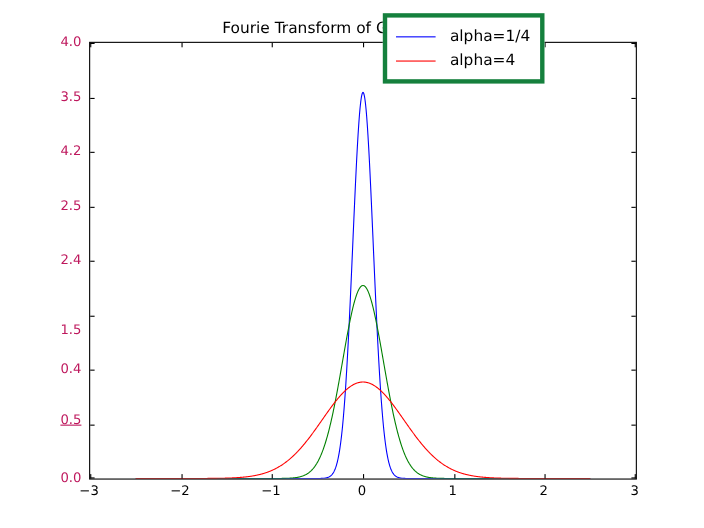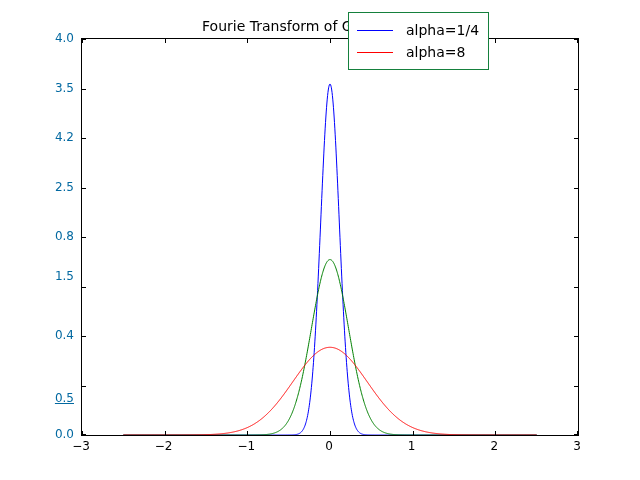--- a/index.html
+++ b/index.html
@@ -46,21 +46,21 @@
     top: 0;
     width: 496px;
     height: 396px;
     display: block;
   }
   .ytick-label {
     position: absolute;
     right: 0;
     text-align: right;
     font-size: 12px;
-    color: #0369a1;
+    color: #be185d;
     line-height: 12px;
     white-space: nowrap;
   }
   #ytick-labels {
     position: absolute;
     left: 30px;
     top: 38px;
     width: 44px;
     height: 396px;
   }
@@ -100,21 +100,21 @@
     background: #000000;
   }
   .tick-mark-x.top {
     bottom: auto;
     top: 0;
   }
   #legend {
     position: absolute;
     left: 348px;
     top: 12px;
-    border: 1px solid #15803d;
+    border: 4px solid #15803d;
     background: #ffffff;
     padding: 6px 9px 6px 8px;
     box-sizing: border-box;
   }
   .legend-row {
     display: flex;
     align-items: center;
     height: 22px;
   }
   .legend-swatch {
@@ -134,24 +134,24 @@
 </style>
 </head>
 <body>
 
 <div id="figure">
 
   <div id="chart-title">Fourie Transform of Gauss Functions</div>
 
   <div id="ytick-labels">
       <div class="ytick-label" style="top: 390px;">0.0</div>
-      <div class="ytick-label" style="top: 354px; text-decoration: underline;">0.5</div>
+      <div class="ytick-label" style="top: 337px; text-decoration: underline;">0.5</div>
       <div class="ytick-label" style="top: 291px;">0.4</div>
-      <div class="ytick-label" style="top: 232px;">1.5</div>
-      <div class="ytick-label" style="top: 192px;">0.8</div>
+      <div class="ytick-label" style="top: 256px;">1.5</div>
+      <div class="ytick-label" style="top: 192px;">2.4</div>
       <div class="ytick-label" style="top: 142.5px;">2.5</div>
       <div class="ytick-label" style="top: 93px;">4.2</div>
       <div class="ytick-label" style="top: 43.5px;">3.5</div>
       <div class="ytick-label" style="top: -6px;">4.0</div>
     </div>
 
   <div id="axes">
     <svg id="plot-svg" viewBox="0 0 496 396" preserveAspectRatio="none">
         <path d="M41.33 396.00L41.68 396.00L42.02 396.00L42.37 396.00L42.71 396.00L43.06 396.00L43.40 396.00L43.74 396.00L44.09 396.00L44.43 396.00L44.78 396.00L45.12 396.00L45.47 396.00L45.81 396.00L46.16 396.00L46.50 396.00L46.84 396.00L47.19 396.00L47.53 396.00L47.88 396.00L48.22 396.00L48.57 396.00L48.91 396.00L49.26 396.00L49.60 396.00L49.94 396.00L50.29 396.00L50.63 396.00L50.98 396.00L51.32 396.00L51.67 396.00L52.01 396.00L52.36 396.00L52.70 396.00L53.04 396.00L53.39 396.00L53.73 396.00L54.08 396.00L54.42 396.00L54.77 396.00L55.11 396.00L55.46 396.00L55.80 396.00L56.14 396.00L56.49 396.00L56.83 396.00L57.18 396.00L57.52 396.00L57.87 396.00L58.21 396.00L58.56 396.00L58.90 396.00L59.24 396.00L59.59 396.00L59.93 396.00L60.28 396.00L60.62 396.00L60.97 396.00L61.31 396.00L61.66 396.00L62.00 396.00L62.34 396.00L62.69 396.00L63.03 396.00L63.38 396.00L63.72 396.00L64.07 396.00L64.41 396.00L64.76 396.00L65.10 396.00L65.44 396.00L65.79 396.00L66.13 396.00L66.48 396.00L66.82 396.00L67.17 396.00L67.51 396.00L67.86 396.00L68.20 396.00L68.54 396.00L68.89 396.00L69.23 396.00L69.58 396.00L69.92 396.00L70.27 396.00L70.61 396.00L70.96 396.00L71.30 396.00L71.64 396.00L71.99 396.00L72.33 396.00L72.68 396.00L73.02 396.00L73.37 396.00L73.71 396.00L74.06 396.00L74.40 396.00L74.74 396.00L75.09 396.00L75.43 396.00L75.78 396.00L76.12 396.00L76.47 396.00L76.81 396.00L77.16 396.00L77.50 396.00L77.84 396.00L78.19 396.00L78.53 396.00L78.88 396.00L79.22 396.00L79.57 396.00L79.91 396.00L80.26 396.00L80.60 396.00L80.94 396.00L81.29 396.00L81.63 396.00L81.98 396.00L82.32 396.00L82.67 396.00L83.01 396.00L83.36 396.00L83.70 396.00L84.04 396.00L84.39 396.00L84.73 396.00L85.08 396.00L85.42 396.00L85.77 396.00L86.11 396.00L86.46 396.00L86.80 396.00L87.14 396.00L87.49 396.00L87.83 396.00L88.18 396.00L88.52 396.00L88.87 396.00L89.21 396.00L89.56 396.00L89.90 396.00L90.24 396.00L90.59 396.00L90.93 396.00L91.28 396.00L91.62 396.00L91.97 396.00L92.31 396.00L92.66 396.00L93.00 396.00L93.34 396.00L93.69 396.00L94.03 396.00L94.38 396.00L94.72 396.00L95.07 396.00L95.41 396.00L95.76 396.00L96.10 396.00L96.44 396.00L96.79 396.00L97.13 396.00L97.48 396.00L97.82 396.00L98.17 396.00L98.51 396.00L98.86 396.00L99.20 396.00L99.54 396.00L99.89 396.00L100.23 396.00L100.58 396.00L100.92 396.00L101.27 396.00L101.61 396.00L101.96 396.00L102.30 396.00L102.64 396.00L102.99 396.00L103.33 396.00L103.68 396.00L104.02 396.00L104.37 396.00L104.71 396.00L105.06 396.00L105.40 396.00L105.74 396.00L106.09 396.00L106.43 396.00L106.78 396.00L107.12 396.00L107.47 396.00L107.81 396.00L108.16 396.00L108.50 396.00L108.84 396.00L109.19 396.00L109.53 396.00L109.88 396.00L110.22 396.00L110.57 396.00L110.91 396.00L111.26 396.00L111.60 396.00L111.94 396.00L112.29 396.00L112.63 396.00L112.98 396.00L113.32 396.00L113.67 396.00L114.01 396.00L114.36 396.00L114.70 396.00L115.04 396.00L115.39 396.00L115.73 396.00L116.08 396.00L116.42 396.00L116.77 396.00L117.11 396.00L117.46 396.00L117.80 396.00L118.14 396.00L118.49 396.00L118.83 396.00L119.18 396.00L119.52 396.00L119.87 396.00L120.21 396.00L120.56 396.00L120.90 396.00L121.24 396.00L121.59 396.00L121.93 396.00L122.28 396.00L122.62 396.00L122.97 396.00L123.31 396.00L123.66 396.00L124.00 396.00L124.34 396.00L124.69 396.00L125.03 396.00L125.38 396.00L125.72 396.00L126.07 396.00L126.41 396.00L126.76 396.00L127.10 396.00L127.44 396.00L127.79 396.00L128.13 396.00L128.48 396.00L128.82 396.00L129.17 396.00L129.51 396.00L129.86 396.00L130.20 396.00L130.54 396.00L130.89 396.00L131.23 396.00L131.58 396.00L131.92 396.00L132.27 396.00L132.61 396.00L132.96 396.00L133.30 396.00L133.64 396.00L133.99 396.00L134.33 396.00L134.68 396.00L135.02 396.00L135.37 396.00L135.71 396.00L136.06 396.00L136.40 396.00L136.74 396.00L137.09 396.00L137.43 396.00L137.78 396.00L138.12 396.00L138.47 396.00L138.81 396.00L139.16 396.00L139.50 396.00L139.84 396.00L140.19 396.00L140.53 396.00L140.88 396.00L141.22 396.00L141.57 396.00L141.91 396.00L142.26 396.00L142.60 396.00L142.94 396.00L143.29 396.00L143.63 396.00L143.98 396.00L144.32 396.00L144.67 396.00L145.01 396.00L145.36 396.00L145.70 396.00L146.04 396.00L146.39 396.00L146.73 396.00L147.08 396.00L147.42 396.00L147.77 396.00L148.11 396.00L148.46 396.00L148.80 396.00L149.14 396.00L149.49 396.00L149.83 396.00L150.18 396.00L150.52 396.00L150.87 396.00L151.21 396.00L151.56 396.00L151.90 396.00L152.24 396.00L152.59 396.00L152.93 396.00L153.28 396.00L153.62 396.00L153.97 396.00L154.31 396.00L154.66 396.00L155.00 396.00L155.34 396.00L155.69 396.00L156.03 396.00L156.38 396.00L156.72 396.00L157.07 396.00L157.41 396.00L157.76 396.00L158.10 396.00L158.44 396.00L158.79 396.00L159.13 396.00L159.48 396.00L159.82 396.00L160.17 396.00L160.51 396.00L160.86 396.00L161.20 396.00L161.54 396.00L161.89 396.00L162.23 396.00L162.58 396.00L162.92 396.00L163.27 396.00L163.61 396.00L163.96 396.00L164.30 396.00L164.64 396.00L164.99 396.00L165.33 396.00L165.68 396.00L166.02 396.00L166.37 396.00L166.71 396.00L167.06 396.00L167.40 396.00L167.74 396.00L168.09 396.00L168.43 396.00L168.78 396.00L169.12 396.00L169.47 396.00L169.81 396.00L170.16 396.00L170.50 396.00L170.84 396.00L171.19 396.00L171.53 396.00L171.88 396.00L172.22 396.00L172.57 396.00L172.91 396.00L173.26 396.00L173.60 396.00L173.94 396.00L174.29 396.00L174.63 396.00L174.98 396.00L175.32 396.00L175.67 396.00L176.01 396.00L176.36 396.00L176.70 396.00L177.04 396.00L177.39 396.00L177.73 396.00L178.08 396.00L178.42 396.00L178.77 396.00L179.11 396.00L179.46 396.00L179.80 396.00L180.14 396.00L180.49 396.00L180.83 396.00L181.18 396.00L181.52 396.00L181.87 396.00L182.21 396.00L182.56 396.00L182.90 396.00L183.24 396.00L183.59 396.00L183.93 396.00L184.28 396.00L184.62 396.00L184.97 396.00L185.31 396.00L185.66 396.00L186.00 396.00L186.34 396.00L186.69 396.00L187.03 396.00L187.38 396.00L187.72 396.00L188.07 396.00L188.41 396.00L188.76 396.00L189.10 396.00L189.44 396.00L189.79 396.00L190.13 396.00L190.48 396.00L190.82 396.00L191.17 396.00L191.51 396.00L191.86 396.00L192.20 396.00L192.54 396.00L192.89 396.00L193.23 396.00L193.58 396.00L193.92 396.00L194.27 396.00L194.61 396.00L194.96 396.00L195.30 396.00L195.64 396.00L195.99 396.00L196.33 396.00L196.68 396.00L197.02 396.00L197.37 396.00L197.71 396.00L198.06 396.00L198.40 396.00L198.74 396.00L199.09 396.00L199.43 396.00L199.78 396.00L200.12 396.00L200.47 396.00L200.81 396.00L201.16 396.00L201.50 396.00L201.84 396.00L202.19 396.00L202.53 396.00L202.88 396.00L203.22 396.00L203.57 396.00L203.91 396.00L204.26 395.99L204.60 395.99L204.94 395.99L205.29 395.99L205.63 395.99L205.98 395.99L206.32 395.98L206.67 395.98L207.01 395.98L207.36 395.97L207.70 395.97L208.04 395.97L208.39 395.96L208.73 395.95L209.08 395.94L209.42 395.94L209.77 395.92L210.11 395.91L210.46 395.90L210.80 395.88L211.14 395.86L211.49 395.84L211.83 395.82L212.18 395.79L212.52 395.76L212.87 395.72L213.21 395.68L213.56 395.63L213.90 395.58L214.24 395.51L214.59 395.44L214.93 395.37L215.28 395.28L215.62 395.18L215.97 395.07L216.31 394.94L216.66 394.80L217.00 394.64L217.34 394.46L217.69 394.26L218.03 394.04L218.38 393.79L218.72 393.52L219.07 393.21L219.41 392.88L219.76 392.50L220.10 392.09L220.44 391.63L220.79 391.13L221.13 390.58L221.48 389.97L221.82 389.30L222.17 388.57L222.51 387.77L222.86 386.90L223.20 385.95L223.54 384.91L223.89 383.79L224.23 382.57L224.58 381.25L224.92 379.82L225.27 378.27L225.61 376.61L225.96 374.81L226.30 372.89L226.64 370.82L226.99 368.61L227.33 366.24L227.68 363.71L228.02 361.01L228.37 358.14L228.71 355.09L229.06 351.86L229.40 348.44L229.74 344.82L230.09 341.00L230.43 336.98L230.78 332.74L231.12 328.30L231.47 323.65L231.81 318.78L232.16 313.70L232.50 308.40L232.84 302.89L233.19 297.17L233.53 291.24L233.88 285.11L234.22 278.78L234.57 272.26L234.91 265.55L235.26 258.67L235.60 251.63L235.94 244.43L236.29 237.09L236.63 229.62L236.98 222.04L237.32 214.37L237.67 206.61L238.01 198.79L238.36 190.94L238.70 183.06L239.04 175.18L239.39 167.33L239.73 159.52L240.08 151.78L240.42 144.13L240.77 136.59L241.11 129.20L241.46 121.97L241.80 114.93L242.14 108.11L242.49 101.52L242.83 95.20L243.18 89.16L243.52 83.43L243.87 78.03L244.21 72.98L244.56 68.29L244.90 64.00L245.24 60.11L245.59 56.64L245.93 53.60L246.28 51.01L246.62 48.87L246.97 47.20L247.31 46.01L247.66 45.29L248.00 45.05L248.34 45.29L248.69 46.01L249.03 47.20L249.38 48.87L249.72 51.01L250.07 53.60L250.41 56.64L250.76 60.11L251.10 64.00L251.44 68.29L251.79 72.98L252.13 78.03L252.48 83.43L252.82 89.16L253.17 95.20L253.51 101.52L253.86 108.11L254.20 114.93L254.54 121.97L254.89 129.20L255.23 136.59L255.58 144.13L255.92 151.78L256.27 159.52L256.61 167.33L256.96 175.18L257.30 183.06L257.64 190.94L257.99 198.79L258.33 206.61L258.68 214.37L259.02 222.04L259.37 229.62L259.71 237.09L260.06 244.43L260.40 251.63L260.74 258.67L261.09 265.55L261.43 272.26L261.78 278.78L262.12 285.11L262.47 291.24L262.81 297.17L263.16 302.89L263.50 308.40L263.84 313.70L264.19 318.78L264.53 323.65L264.88 328.30L265.22 332.74L265.57 336.98L265.91 341.00L266.26 344.82L266.60 348.44L266.94 351.86L267.29 355.09L267.63 358.14L267.98 361.01L268.32 363.71L268.67 366.24L269.01 368.61L269.36 370.82L269.70 372.89L270.04 374.81L270.39 376.61L270.73 378.27L271.08 379.82L271.42 381.25L271.77 382.57L272.11 383.79L272.46 384.91L272.80 385.95L273.14 386.90L273.49 387.77L273.83 388.57L274.18 389.30L274.52 389.97L274.87 390.58L275.21 391.13L275.56 391.63L275.90 392.09L276.24 392.50L276.59 392.88L276.93 393.21L277.28 393.52L277.62 393.79L277.97 394.04L278.31 394.26L278.66 394.46L279.00 394.64L279.34 394.80L279.69 394.94L280.03 395.07L280.38 395.18L280.72 395.28L281.07 395.37L281.41 395.44L281.76 395.51L282.10 395.58L282.44 395.63L282.79 395.68L283.13 395.72L283.48 395.76L283.82 395.79L284.17 395.82L284.51 395.84L284.86 395.86L285.20 395.88L285.54 395.90L285.89 395.91L286.23 395.92L286.58 395.94L286.92 395.94L287.27 395.95L287.61 395.96L287.96 395.97L288.30 395.97L288.64 395.97L288.99 395.98L289.33 395.98L289.68 395.98L290.02 395.99L290.37 395.99L290.71 395.99L291.06 395.99L291.40 395.99L291.74 395.99L292.09 396.00L292.43 396.00L292.78 396.00L293.12 396.00L293.47 396.00L293.81 396.00L294.16 396.00L294.50 396.00L294.84 396.00L295.19 396.00L295.53 396.00L295.88 396.00L296.22 396.00L296.57 396.00L296.91 396.00L297.26 396.00L297.60 396.00L297.94 396.00L298.29 396.00L298.63 396.00L298.98 396.00L299.32 396.00L299.67 396.00L300.01 396.00L300.36 396.00L300.70 396.00L301.04 396.00L301.39 396.00L301.73 396.00L302.08 396.00L302.42 396.00L302.77 396.00L303.11 396.00L303.46 396.00L303.80 396.00L304.14 396.00L304.49 396.00L304.83 396.00L305.18 396.00L305.52 396.00L305.87 396.00L306.21 396.00L306.56 396.00L306.90 396.00L307.24 396.00L307.59 396.00L307.93 396.00L308.28 396.00L308.62 396.00L308.97 396.00L309.31 396.00L309.66 396.00L310.00 396.00L310.34 396.00L310.69 396.00L311.03 396.00L311.38 396.00L311.72 396.00L312.07 396.00L312.41 396.00L312.76 396.00L313.10 396.00L313.44 396.00L313.79 396.00L314.13 396.00L314.48 396.00L314.82 396.00L315.17 396.00L315.51 396.00L315.86 396.00L316.20 396.00L316.54 396.00L316.89 396.00L317.23 396.00L317.58 396.00L317.92 396.00L318.27 396.00L318.61 396.00L318.96 396.00L319.30 396.00L319.64 396.00L319.99 396.00L320.33 396.00L320.68 396.00L321.02 396.00L321.37 396.00L321.71 396.00L322.06 396.00L322.40 396.00L322.74 396.00L323.09 396.00L323.43 396.00L323.78 396.00L324.12 396.00L324.47 396.00L324.81 396.00L325.16 396.00L325.50 396.00L325.84 396.00L326.19 396.00L326.53 396.00L326.88 396.00L327.22 396.00L327.57 396.00L327.91 396.00L328.26 396.00L328.60 396.00L328.94 396.00L329.29 396.00L329.63 396.00L329.98 396.00L330.32 396.00L330.67 396.00L331.01 396.00L331.36 396.00L331.70 396.00L332.04 396.00L332.39 396.00L332.73 396.00L333.08 396.00L333.42 396.00L333.77 396.00L334.11 396.00L334.46 396.00L334.80 396.00L335.14 396.00L335.49 396.00L335.83 396.00L336.18 396.00L336.52 396.00L336.87 396.00L337.21 396.00L337.56 396.00L337.90 396.00L338.24 396.00L338.59 396.00L338.93 396.00L339.28 396.00L339.62 396.00L339.97 396.00L340.31 396.00L340.66 396.00L341.00 396.00L341.34 396.00L341.69 396.00L342.03 396.00L342.38 396.00L342.72 396.00L343.07 396.00L343.41 396.00L343.76 396.00L344.10 396.00L344.44 396.00L344.79 396.00L345.13 396.00L345.48 396.00L345.82 396.00L346.17 396.00L346.51 396.00L346.86 396.00L347.20 396.00L347.54 396.00L347.89 396.00L348.23 396.00L348.58 396.00L348.92 396.00L349.27 396.00L349.61 396.00L349.96 396.00L350.30 396.00L350.64 396.00L350.99 396.00L351.33 396.00L351.68 396.00L352.02 396.00L352.37 396.00L352.71 396.00L353.06 396.00L353.40 396.00L353.74 396.00L354.09 396.00L354.43 396.00L354.78 396.00L355.12 396.00L355.47 396.00L355.81 396.00L356.16 396.00L356.50 396.00L356.84 396.00L357.19 396.00L357.53 396.00L357.88 396.00L358.22 396.00L358.57 396.00L358.91 396.00L359.26 396.00L359.60 396.00L359.94 396.00L360.29 396.00L360.63 396.00L360.98 396.00L361.32 396.00L361.67 396.00L362.01 396.00L362.36 396.00L362.70 396.00L363.04 396.00L363.39 396.00L363.73 396.00L364.08 396.00L364.42 396.00L364.77 396.00L365.11 396.00L365.46 396.00L365.80 396.00L366.14 396.00L366.49 396.00L366.83 396.00L367.18 396.00L367.52 396.00L367.87 396.00L368.21 396.00L368.56 396.00L368.90 396.00L369.24 396.00L369.59 396.00L369.93 396.00L370.28 396.00L370.62 396.00L370.97 396.00L371.31 396.00L371.66 396.00L372.00 396.00L372.34 396.00L372.69 396.00L373.03 396.00L373.38 396.00L373.72 396.00L374.07 396.00L374.41 396.00L374.76 396.00L375.10 396.00L375.44 396.00L375.79 396.00L376.13 396.00L376.48 396.00L376.82 396.00L377.17 396.00L377.51 396.00L377.86 396.00L378.20 396.00L378.54 396.00L378.89 396.00L379.23 396.00L379.58 396.00L379.92 396.00L380.27 396.00L380.61 396.00L380.96 396.00L381.30 396.00L381.64 396.00L381.99 396.00L382.33 396.00L382.68 396.00L383.02 396.00L383.37 396.00L383.71 396.00L384.06 396.00L384.40 396.00L384.74 396.00L385.09 396.00L385.43 396.00L385.78 396.00L386.12 396.00L386.47 396.00L386.81 396.00L387.16 396.00L387.50 396.00L387.84 396.00L388.19 396.00L388.53 396.00L388.88 396.00L389.22 396.00L389.57 396.00L389.91 396.00L390.26 396.00L390.60 396.00L390.94 396.00L391.29 396.00L391.63 396.00L391.98 396.00L392.32 396.00L392.67 396.00L393.01 396.00L393.36 396.00L393.70 396.00L394.04 396.00L394.39 396.00L394.73 396.00L395.08 396.00L395.42 396.00L395.77 396.00L396.11 396.00L396.46 396.00L396.80 396.00L397.14 396.00L397.49 396.00L397.83 396.00L398.18 396.00L398.52 396.00L398.87 396.00L399.21 396.00L399.56 396.00L399.90 396.00L400.24 396.00L400.59 396.00L400.93 396.00L401.28 396.00L401.62 396.00L401.97 396.00L402.31 396.00L402.66 396.00L403.00 396.00L403.34 396.00L403.69 396.00L404.03 396.00L404.38 396.00L404.72 396.00L405.07 396.00L405.41 396.00L405.76 396.00L406.10 396.00L406.44 396.00L406.79 396.00L407.13 396.00L407.48 396.00L407.82 396.00L408.17 396.00L408.51 396.00L408.86 396.00L409.20 396.00L409.54 396.00L409.89 396.00L410.23 396.00L410.58 396.00L410.92 396.00L411.27 396.00L411.61 396.00L411.96 396.00L412.30 396.00L412.64 396.00L412.99 396.00L413.33 396.00L413.68 396.00L414.02 396.00L414.37 396.00L414.71 396.00L415.06 396.00L415.40 396.00L415.74 396.00L416.09 396.00L416.43 396.00L416.78 396.00L417.12 396.00L417.47 396.00L417.81 396.00L418.16 396.00L418.50 396.00L418.84 396.00L419.19 396.00L419.53 396.00L419.88 396.00L420.22 396.00L420.57 396.00L420.91 396.00L421.26 396.00L421.60 396.00L421.94 396.00L422.29 396.00L422.63 396.00L422.98 396.00L423.32 396.00L423.67 396.00L424.01 396.00L424.36 396.00L424.70 396.00L425.04 396.00L425.39 396.00L425.73 396.00L426.08 396.00L426.42 396.00L426.77 396.00L427.11 396.00L427.46 396.00L427.80 396.00L428.14 396.00L428.49 396.00L428.83 396.00L429.18 396.00L429.52 396.00L429.87 396.00L430.21 396.00L430.56 396.00L430.90 396.00L431.24 396.00L431.59 396.00L431.93 396.00L432.28 396.00L432.62 396.00L432.97 396.00L433.31 396.00L433.66 396.00L434.00 396.00L434.34 396.00L434.69 396.00L435.03 396.00L435.38 396.00L435.72 396.00L436.07 396.00L436.41 396.00L436.76 396.00L437.10 396.00L437.44 396.00L437.79 396.00L438.13 396.00L438.48 396.00L438.82 396.00L439.17 396.00L439.51 396.00L439.86 396.00L440.20 396.00L440.54 396.00L440.89 396.00L441.23 396.00L441.58 396.00L441.92 396.00L442.27 396.00L442.61 396.00L442.96 396.00L443.30 396.00L443.64 396.00L443.99 396.00L444.33 396.00L444.68 396.00L445.02 396.00L445.37 396.00L445.71 396.00L446.06 396.00L446.40 396.00L446.74 396.00L447.09 396.00L447.43 396.00L447.78 396.00L448.12 396.00L448.47 396.00L448.81 396.00L449.16 396.00L449.50 396.00L449.84 396.00L450.19 396.00L450.53 396.00L450.88 396.00L451.22 396.00L451.57 396.00L451.91 396.00L452.26 396.00L452.60 396.00L452.94 396.00L453.29 396.00L453.63 396.00L453.98 396.00L454.32 396.00L454.67 396.00" fill="none" stroke="#0000FF" stroke-width="1"></path>
         <path d="M41.33 396.00L41.68 396.00L42.02 396.00L42.37 396.00L42.71 396.00L43.06 396.00L43.40 396.00L43.74 396.00L44.09 396.00L44.43 396.00L44.78 396.00L45.12 396.00L45.47 396.00L45.81 396.00L46.16 396.00L46.50 396.00L46.84 396.00L47.19 396.00L47.53 396.00L47.88 396.00L48.22 396.00L48.57 396.00L48.91 396.00L49.26 396.00L49.60 396.00L49.94 396.00L50.29 396.00L50.63 396.00L50.98 396.00L51.32 396.00L51.67 396.00L52.01 396.00L52.36 396.00L52.70 396.00L53.04 396.00L53.39 396.00L53.73 396.00L54.08 396.00L54.42 396.00L54.77 396.00L55.11 396.00L55.46 396.00L55.80 396.00L56.14 396.00L56.49 396.00L56.83 396.00L57.18 396.00L57.52 396.00L57.87 396.00L58.21 396.00L58.56 396.00L58.90 396.00L59.24 396.00L59.59 396.00L59.93 396.00L60.28 396.00L60.62 396.00L60.97 396.00L61.31 396.00L61.66 396.00L62.00 396.00L62.34 396.00L62.69 396.00L63.03 396.00L63.38 396.00L63.72 396.00L64.07 396.00L64.41 396.00L64.76 396.00L65.10 396.00L65.44 396.00L65.79 396.00L66.13 396.00L66.48 396.00L66.82 396.00L67.17 396.00L67.51 396.00L67.86 396.00L68.20 396.00L68.54 396.00L68.89 396.00L69.23 396.00L69.58 396.00L69.92 396.00L70.27 396.00L70.61 396.00L70.96 396.00L71.30 396.00L71.64 396.00L71.99 396.00L72.33 396.00L72.68 396.00L73.02 396.00L73.37 396.00L73.71 396.00L74.06 396.00L74.40 396.00L74.74 396.00L75.09 396.00L75.43 396.00L75.78 396.00L76.12 396.00L76.47 396.00L76.81 396.00L77.16 396.00L77.50 396.00L77.84 396.00L78.19 396.00L78.53 396.00L78.88 396.00L79.22 396.00L79.57 396.00L79.91 396.00L80.26 396.00L80.60 396.00L80.94 396.00L81.29 396.00L81.63 396.00L81.98 396.00L82.32 396.00L82.67 396.00L83.01 396.00L83.36 396.00L83.70 396.00L84.04 396.00L84.39 396.00L84.73 396.00L85.08 396.00L85.42 396.00L85.77 396.00L86.11 396.00L86.46 396.00L86.80 396.00L87.14 396.00L87.49 396.00L87.83 396.00L88.18 396.00L88.52 396.00L88.87 396.00L89.21 396.00L89.56 396.00L89.90 396.00L90.24 396.00L90.59 396.00L90.93 396.00L91.28 396.00L91.62 396.00L91.97 396.00L92.31 396.00L92.66 396.00L93.00 396.00L93.34 396.00L93.69 396.00L94.03 396.00L94.38 396.00L94.72 396.00L95.07 396.00L95.41 396.00L95.76 396.00L96.10 396.00L96.44 396.00L96.79 396.00L97.13 396.00L97.48 396.00L97.82 396.00L98.17 396.00L98.51 396.00L98.86 396.00L99.20 396.00L99.54 396.00L99.89 396.00L100.23 396.00L100.58 396.00L100.92 396.00L101.27 396.00L101.61 396.00L101.96 396.00L102.30 396.00L102.64 396.00L102.99 396.00L103.33 396.00L103.68 396.00L104.02 396.00L104.37 396.00L104.71 396.00L105.06 396.00L105.40 396.00L105.74 396.00L106.09 396.00L106.43 396.00L106.78 396.00L107.12 396.00L107.47 396.00L107.81 396.00L108.16 396.00L108.50 396.00L108.84 396.00L109.19 396.00L109.53 396.00L109.88 396.00L110.22 396.00L110.57 396.00L110.91 396.00L111.26 396.00L111.60 396.00L111.94 396.00L112.29 396.00L112.63 396.00L112.98 396.00L113.32 396.00L113.67 396.00L114.01 396.00L114.36 396.00L114.70 396.00L115.04 396.00L115.39 396.00L115.73 396.00L116.08 396.00L116.42 396.00L116.77 396.00L117.11 396.00L117.46 396.00L117.80 396.00L118.14 396.00L118.49 396.00L118.83 396.00L119.18 396.00L119.52 396.00L119.87 396.00L120.21 396.00L120.56 396.00L120.90 396.00L121.24 396.00L121.59 396.00L121.93 396.00L122.28 396.00L122.62 396.00L122.97 396.00L123.31 396.00L123.66 396.00L124.00 396.00L124.34 396.00L124.69 396.00L125.03 396.00L125.38 396.00L125.72 396.00L126.07 396.00L126.41 396.00L126.76 396.00L127.10 396.00L127.44 396.00L127.79 396.00L128.13 396.00L128.48 396.00L128.82 396.00L129.17 396.00L129.51 396.00L129.86 396.00L130.20 396.00L130.54 396.00L130.89 396.00L131.23 396.00L131.58 396.00L131.92 396.00L132.27 396.00L132.61 396.00L132.96 396.00L133.30 396.00L133.64 396.00L133.99 396.00L134.33 396.00L134.68 396.00L135.02 396.00L135.37 396.00L135.71 396.00L136.06 396.00L136.40 396.00L136.74 396.00L137.09 396.00L137.43 396.00L137.78 396.00L138.12 396.00L138.47 396.00L138.81 396.00L139.16 396.00L139.50 396.00L139.84 396.00L140.19 396.00L140.53 396.00L140.88 396.00L141.22 396.00L141.57 396.00L141.91 396.00L142.26 396.00L142.60 396.00L142.94 396.00L143.29 396.00L143.63 396.00L143.98 396.00L144.32 396.00L144.67 396.00L145.01 396.00L145.36 396.00L145.70 396.00L146.04 396.00L146.39 396.00L146.73 396.00L147.08 396.00L147.42 396.00L147.77 396.00L148.11 396.00L148.46 396.00L148.80 396.00L149.14 396.00L149.49 396.00L149.83 396.00L150.18 396.00L150.52 396.00L150.87 396.00L151.21 396.00L151.56 396.00L151.90 396.00L152.24 396.00L152.59 396.00L152.93 396.00L153.28 396.00L153.62 396.00L153.97 396.00L154.31 396.00L154.66 396.00L155.00 396.00L155.34 396.00L155.69 396.00L156.03 396.00L156.38 396.00L156.72 396.00L157.07 396.00L157.41 396.00L157.76 396.00L158.10 396.00L158.44 396.00L158.79 396.00L159.13 396.00L159.48 396.00L159.82 396.00L160.17 396.00L160.51 396.00L160.86 396.00L161.20 396.00L161.54 396.00L161.89 396.00L162.23 396.00L162.58 396.00L162.92 395.99L163.27 395.99L163.61 395.99L163.96 395.99L164.30 395.99L164.64 395.99L164.99 395.99L165.33 395.99L165.68 395.99L166.02 395.99L166.37 395.99L166.71 395.99L167.06 395.99L167.40 395.99L167.74 395.98L168.09 395.98L168.43 395.98L168.78 395.98L169.12 395.98L169.47 395.98L169.81 395.97L170.16 395.97L170.50 395.97L170.84 395.97L171.19 395.97L171.53 395.96L171.88 395.96L172.22 395.96L172.57 395.95L172.91 395.95L173.26 395.95L173.60 395.94L173.94 395.94L174.29 395.93L174.63 395.93L174.98 395.92L175.32 395.91L175.67 395.91L176.01 395.90L176.36 395.89L176.70 395.89L177.04 395.88L177.39 395.87L177.73 395.86L178.08 395.85L178.42 395.84L178.77 395.83L179.11 395.81L179.46 395.80L179.80 395.79L180.14 395.77L180.49 395.76L180.83 395.74L181.18 395.72L181.52 395.70L181.87 395.68L182.21 395.66L182.56 395.64L182.90 395.61L183.24 395.59L183.59 395.56L183.93 395.53L184.28 395.50L184.62 395.47L184.97 395.44L185.31 395.40L185.66 395.36L186.00 395.32L186.34 395.28L186.69 395.23L187.03 395.18L187.38 395.13L187.72 395.08L188.07 395.02L188.41 394.96L188.76 394.90L189.10 394.83L189.44 394.76L189.79 394.69L190.13 394.61L190.48 394.53L190.82 394.44L191.17 394.35L191.51 394.25L191.86 394.15L192.20 394.04L192.54 393.93L192.89 393.82L193.23 393.69L193.58 393.57L193.92 393.43L194.27 393.29L194.61 393.14L194.96 392.99L195.30 392.82L195.64 392.65L195.99 392.47L196.33 392.29L196.68 392.09L197.02 391.89L197.37 391.67L197.71 391.45L198.06 391.22L198.40 390.98L198.74 390.72L199.09 390.46L199.43 390.18L199.78 389.90L200.12 389.60L200.47 389.29L200.81 388.96L201.16 388.63L201.50 388.28L201.84 387.91L202.19 387.53L202.53 387.14L202.88 386.73L203.22 386.31L203.57 385.87L203.91 385.41L204.26 384.94L204.60 384.45L204.94 383.94L205.29 383.41L205.63 382.87L205.98 382.31L206.32 381.72L206.67 381.12L207.01 380.50L207.36 379.86L207.70 379.20L208.04 378.51L208.39 377.80L208.73 377.08L209.08 376.33L209.42 375.55L209.77 374.76L210.11 373.94L210.46 373.09L210.80 372.23L211.14 371.33L211.49 370.42L211.83 369.47L212.18 368.51L212.52 367.51L212.87 366.50L213.21 365.45L213.56 364.38L213.90 363.28L214.24 362.16L214.59 361.01L214.93 359.83L215.28 358.63L215.62 357.40L215.97 356.15L216.31 354.86L216.66 353.55L217.00 352.21L217.34 350.85L217.69 349.46L218.03 348.04L218.38 346.60L218.72 345.13L219.07 343.64L219.41 342.12L219.76 340.57L220.10 339.00L220.44 337.41L220.79 335.79L221.13 334.15L221.48 332.48L221.82 330.80L222.17 329.09L222.51 327.36L222.86 325.61L223.20 323.83L223.54 322.04L223.89 320.24L224.23 318.41L224.58 316.57L224.92 314.71L225.27 312.83L225.61 310.95L225.96 309.05L226.30 307.13L226.64 305.21L226.99 303.27L227.33 301.33L227.68 299.38L228.02 297.43L228.37 295.46L228.71 293.50L229.06 291.53L229.40 289.56L229.74 287.59L230.09 285.62L230.43 283.66L230.78 281.70L231.12 279.74L231.47 277.79L231.81 275.85L232.16 273.92L232.50 272.00L232.84 270.10L233.19 268.21L233.53 266.33L233.88 264.48L234.22 262.64L234.57 260.82L234.91 259.02L235.26 257.25L235.60 255.51L235.94 253.79L236.29 252.10L236.63 250.43L236.98 248.80L237.32 247.21L237.67 245.64L238.01 244.11L238.36 242.62L238.70 241.17L239.04 239.76L239.39 238.39L239.73 237.06L240.08 235.77L240.42 234.53L240.77 233.34L241.11 232.19L241.46 231.09L241.80 230.05L242.14 229.05L242.49 228.10L242.83 227.21L243.18 226.37L243.52 225.58L243.87 224.85L244.21 224.17L244.56 223.55L244.90 222.99L245.24 222.49L245.59 222.04L245.93 221.65L246.28 221.32L246.62 221.05L246.97 220.84L247.31 220.69L247.66 220.60L248.00 220.57L248.34 220.60L248.69 220.69L249.03 220.84L249.38 221.05L249.72 221.32L250.07 221.65L250.41 222.04L250.76 222.49L251.10 222.99L251.44 223.55L251.79 224.17L252.13 224.85L252.48 225.58L252.82 226.37L253.17 227.21L253.51 228.10L253.86 229.05L254.20 230.05L254.54 231.09L254.89 232.19L255.23 233.34L255.58 234.53L255.92 235.77L256.27 237.06L256.61 238.39L256.96 239.76L257.30 241.17L257.64 242.62L257.99 244.11L258.33 245.64L258.68 247.21L259.02 248.80L259.37 250.43L259.71 252.10L260.06 253.79L260.40 255.51L260.74 257.25L261.09 259.02L261.43 260.82L261.78 262.64L262.12 264.48L262.47 266.33L262.81 268.21L263.16 270.10L263.50 272.00L263.84 273.92L264.19 275.85L264.53 277.79L264.88 279.74L265.22 281.70L265.57 283.66L265.91 285.62L266.26 287.59L266.60 289.56L266.94 291.53L267.29 293.50L267.63 295.46L267.98 297.43L268.32 299.38L268.67 301.33L269.01 303.27L269.36 305.21L269.70 307.13L270.04 309.05L270.39 310.95L270.73 312.83L271.08 314.71L271.42 316.57L271.77 318.41L272.11 320.24L272.46 322.04L272.80 323.83L273.14 325.61L273.49 327.36L273.83 329.09L274.18 330.80L274.52 332.48L274.87 334.15L275.21 335.79L275.56 337.41L275.90 339.00L276.24 340.57L276.59 342.12L276.93 343.64L277.28 345.13L277.62 346.60L277.97 348.04L278.31 349.46L278.66 350.85L279.00 352.21L279.34 353.55L279.69 354.86L280.03 356.15L280.38 357.40L280.72 358.63L281.07 359.83L281.41 361.01L281.76 362.16L282.10 363.28L282.44 364.38L282.79 365.45L283.13 366.50L283.48 367.51L283.82 368.51L284.17 369.47L284.51 370.42L284.86 371.33L285.20 372.23L285.54 373.09L285.89 373.94L286.23 374.76L286.58 375.55L286.92 376.33L287.27 377.08L287.61 377.80L287.96 378.51L288.30 379.20L288.64 379.86L288.99 380.50L289.33 381.12L289.68 381.72L290.02 382.31L290.37 382.87L290.71 383.41L291.06 383.94L291.40 384.45L291.74 384.94L292.09 385.41L292.43 385.87L292.78 386.31L293.12 386.73L293.47 387.14L293.81 387.53L294.16 387.91L294.50 388.28L294.84 388.63L295.19 388.96L295.53 389.29L295.88 389.60L296.22 389.90L296.57 390.18L296.91 390.46L297.26 390.72L297.60 390.98L297.94 391.22L298.29 391.45L298.63 391.67L298.98 391.89L299.32 392.09L299.67 392.29L300.01 392.47L300.36 392.65L300.70 392.82L301.04 392.99L301.39 393.14L301.73 393.29L302.08 393.43L302.42 393.57L302.77 393.69L303.11 393.82L303.46 393.93L303.80 394.04L304.14 394.15L304.49 394.25L304.83 394.35L305.18 394.44L305.52 394.53L305.87 394.61L306.21 394.69L306.56 394.76L306.90 394.83L307.24 394.90L307.59 394.96L307.93 395.02L308.28 395.08L308.62 395.13L308.97 395.18L309.31 395.23L309.66 395.28L310.00 395.32L310.34 395.36L310.69 395.40L311.03 395.44L311.38 395.47L311.72 395.50L312.07 395.53L312.41 395.56L312.76 395.59L313.10 395.61L313.44 395.64L313.79 395.66L314.13 395.68L314.48 395.70L314.82 395.72L315.17 395.74L315.51 395.76L315.86 395.77L316.20 395.79L316.54 395.80L316.89 395.81L317.23 395.83L317.58 395.84L317.92 395.85L318.27 395.86L318.61 395.87L318.96 395.88L319.30 395.89L319.64 395.89L319.99 395.90L320.33 395.91L320.68 395.91L321.02 395.92L321.37 395.93L321.71 395.93L322.06 395.94L322.40 395.94L322.74 395.95L323.09 395.95L323.43 395.95L323.78 395.96L324.12 395.96L324.47 395.96L324.81 395.97L325.16 395.97L325.50 395.97L325.84 395.97L326.19 395.97L326.53 395.98L326.88 395.98L327.22 395.98L327.57 395.98L327.91 395.98L328.26 395.98L328.60 395.99L328.94 395.99L329.29 395.99L329.63 395.99L329.98 395.99L330.32 395.99L330.67 395.99L331.01 395.99L331.36 395.99L331.70 395.99L332.04 395.99L332.39 395.99L332.73 395.99L333.08 395.99L333.42 396.00L333.77 396.00L334.11 396.00L334.46 396.00L334.80 396.00L335.14 396.00L335.49 396.00L335.83 396.00L336.18 396.00L336.52 396.00L336.87 396.00L337.21 396.00L337.56 396.00L337.90 396.00L338.24 396.00L338.59 396.00L338.93 396.00L339.28 396.00L339.62 396.00L339.97 396.00L340.31 396.00L340.66 396.00L341.00 396.00L341.34 396.00L341.69 396.00L342.03 396.00L342.38 396.00L342.72 396.00L343.07 396.00L343.41 396.00L343.76 396.00L344.10 396.00L344.44 396.00L344.79 396.00L345.13 396.00L345.48 396.00L345.82 396.00L346.17 396.00L346.51 396.00L346.86 396.00L347.20 396.00L347.54 396.00L347.89 396.00L348.23 396.00L348.58 396.00L348.92 396.00L349.27 396.00L349.61 396.00L349.96 396.00L350.30 396.00L350.64 396.00L350.99 396.00L351.33 396.00L351.68 396.00L352.02 396.00L352.37 396.00L352.71 396.00L353.06 396.00L353.40 396.00L353.74 396.00L354.09 396.00L354.43 396.00L354.78 396.00L355.12 396.00L355.47 396.00L355.81 396.00L356.16 396.00L356.50 396.00L356.84 396.00L357.19 396.00L357.53 396.00L357.88 396.00L358.22 396.00L358.57 396.00L358.91 396.00L359.26 396.00L359.60 396.00L359.94 396.00L360.29 396.00L360.63 396.00L360.98 396.00L361.32 396.00L361.67 396.00L362.01 396.00L362.36 396.00L362.70 396.00L363.04 396.00L363.39 396.00L363.73 396.00L364.08 396.00L364.42 396.00L364.77 396.00L365.11 396.00L365.46 396.00L365.80 396.00L366.14 396.00L366.49 396.00L366.83 396.00L367.18 396.00L367.52 396.00L367.87 396.00L368.21 396.00L368.56 396.00L368.90 396.00L369.24 396.00L369.59 396.00L369.93 396.00L370.28 396.00L370.62 396.00L370.97 396.00L371.31 396.00L371.66 396.00L372.00 396.00L372.34 396.00L372.69 396.00L373.03 396.00L373.38 396.00L373.72 396.00L374.07 396.00L374.41 396.00L374.76 396.00L375.10 396.00L375.44 396.00L375.79 396.00L376.13 396.00L376.48 396.00L376.82 396.00L377.17 396.00L377.51 396.00L377.86 396.00L378.20 396.00L378.54 396.00L378.89 396.00L379.23 396.00L379.58 396.00L379.92 396.00L380.27 396.00L380.61 396.00L380.96 396.00L381.30 396.00L381.64 396.00L381.99 396.00L382.33 396.00L382.68 396.00L383.02 396.00L383.37 396.00L383.71 396.00L384.06 396.00L384.40 396.00L384.74 396.00L385.09 396.00L385.43 396.00L385.78 396.00L386.12 396.00L386.47 396.00L386.81 396.00L387.16 396.00L387.50 396.00L387.84 396.00L388.19 396.00L388.53 396.00L388.88 396.00L389.22 396.00L389.57 396.00L389.91 396.00L390.26 396.00L390.60 396.00L390.94 396.00L391.29 396.00L391.63 396.00L391.98 396.00L392.32 396.00L392.67 396.00L393.01 396.00L393.36 396.00L393.70 396.00L394.04 396.00L394.39 396.00L394.73 396.00L395.08 396.00L395.42 396.00L395.77 396.00L396.11 396.00L396.46 396.00L396.80 396.00L397.14 396.00L397.49 396.00L397.83 396.00L398.18 396.00L398.52 396.00L398.87 396.00L399.21 396.00L399.56 396.00L399.90 396.00L400.24 396.00L400.59 396.00L400.93 396.00L401.28 396.00L401.62 396.00L401.97 396.00L402.31 396.00L402.66 396.00L403.00 396.00L403.34 396.00L403.69 396.00L404.03 396.00L404.38 396.00L404.72 396.00L405.07 396.00L405.41 396.00L405.76 396.00L406.10 396.00L406.44 396.00L406.79 396.00L407.13 396.00L407.48 396.00L407.82 396.00L408.17 396.00L408.51 396.00L408.86 396.00L409.20 396.00L409.54 396.00L409.89 396.00L410.23 396.00L410.58 396.00L410.92 396.00L411.27 396.00L411.61 396.00L411.96 396.00L412.30 396.00L412.64 396.00L412.99 396.00L413.33 396.00L413.68 396.00L414.02 396.00L414.37 396.00L414.71 396.00L415.06 396.00L415.40 396.00L415.74 396.00L416.09 396.00L416.43 396.00L416.78 396.00L417.12 396.00L417.47 396.00L417.81 396.00L418.16 396.00L418.50 396.00L418.84 396.00L419.19 396.00L419.53 396.00L419.88 396.00L420.22 396.00L420.57 396.00L420.91 396.00L421.26 396.00L421.60 396.00L421.94 396.00L422.29 396.00L422.63 396.00L422.98 396.00L423.32 396.00L423.67 396.00L424.01 396.00L424.36 396.00L424.70 396.00L425.04 396.00L425.39 396.00L425.73 396.00L426.08 396.00L426.42 396.00L426.77 396.00L427.11 396.00L427.46 396.00L427.80 396.00L428.14 396.00L428.49 396.00L428.83 396.00L429.18 396.00L429.52 396.00L429.87 396.00L430.21 396.00L430.56 396.00L430.90 396.00L431.24 396.00L431.59 396.00L431.93 396.00L432.28 396.00L432.62 396.00L432.97 396.00L433.31 396.00L433.66 396.00L434.00 396.00L434.34 396.00L434.69 396.00L435.03 396.00L435.38 396.00L435.72 396.00L436.07 396.00L436.41 396.00L436.76 396.00L437.10 396.00L437.44 396.00L437.79 396.00L438.13 396.00L438.48 396.00L438.82 396.00L439.17 396.00L439.51 396.00L439.86 396.00L440.20 396.00L440.54 396.00L440.89 396.00L441.23 396.00L441.58 396.00L441.92 396.00L442.27 396.00L442.61 396.00L442.96 396.00L443.30 396.00L443.64 396.00L443.99 396.00L444.33 396.00L444.68 396.00L445.02 396.00L445.37 396.00L445.71 396.00L446.06 396.00L446.40 396.00L446.74 396.00L447.09 396.00L447.43 396.00L447.78 396.00L448.12 396.00L448.47 396.00L448.81 396.00L449.16 396.00L449.50 396.00L449.84 396.00L450.19 396.00L450.53 396.00L450.88 396.00L451.22 396.00L451.57 396.00L451.91 396.00L452.26 396.00L452.60 396.00L452.94 396.00L453.29 396.00L453.63 396.00L453.98 396.00L454.32 396.00L454.67 396.00" fill="none" stroke="#008000" stroke-width="1"></path>
@@ -201,17 +201,17 @@
       <div class="xtick-label" style="left: 496px; top: 0px;">3</div>
     </div>
 
   <div id="legend">
       <div class="legend-row">
         <span class="legend-swatch" style="border-top-color: rgb(0, 0, 255);"></span>
         <span class="legend-text">alpha=1/4</span>
       </div>
       <div class="legend-row">
         <span class="legend-swatch" style="border-top-color: rgb(255, 0, 0);"></span>
-        <span class="legend-text">alpha=8</span>
+        <span class="legend-text">alpha=4</span>
       </div>
     </div>
 
 </div>
 
 </body></html>

